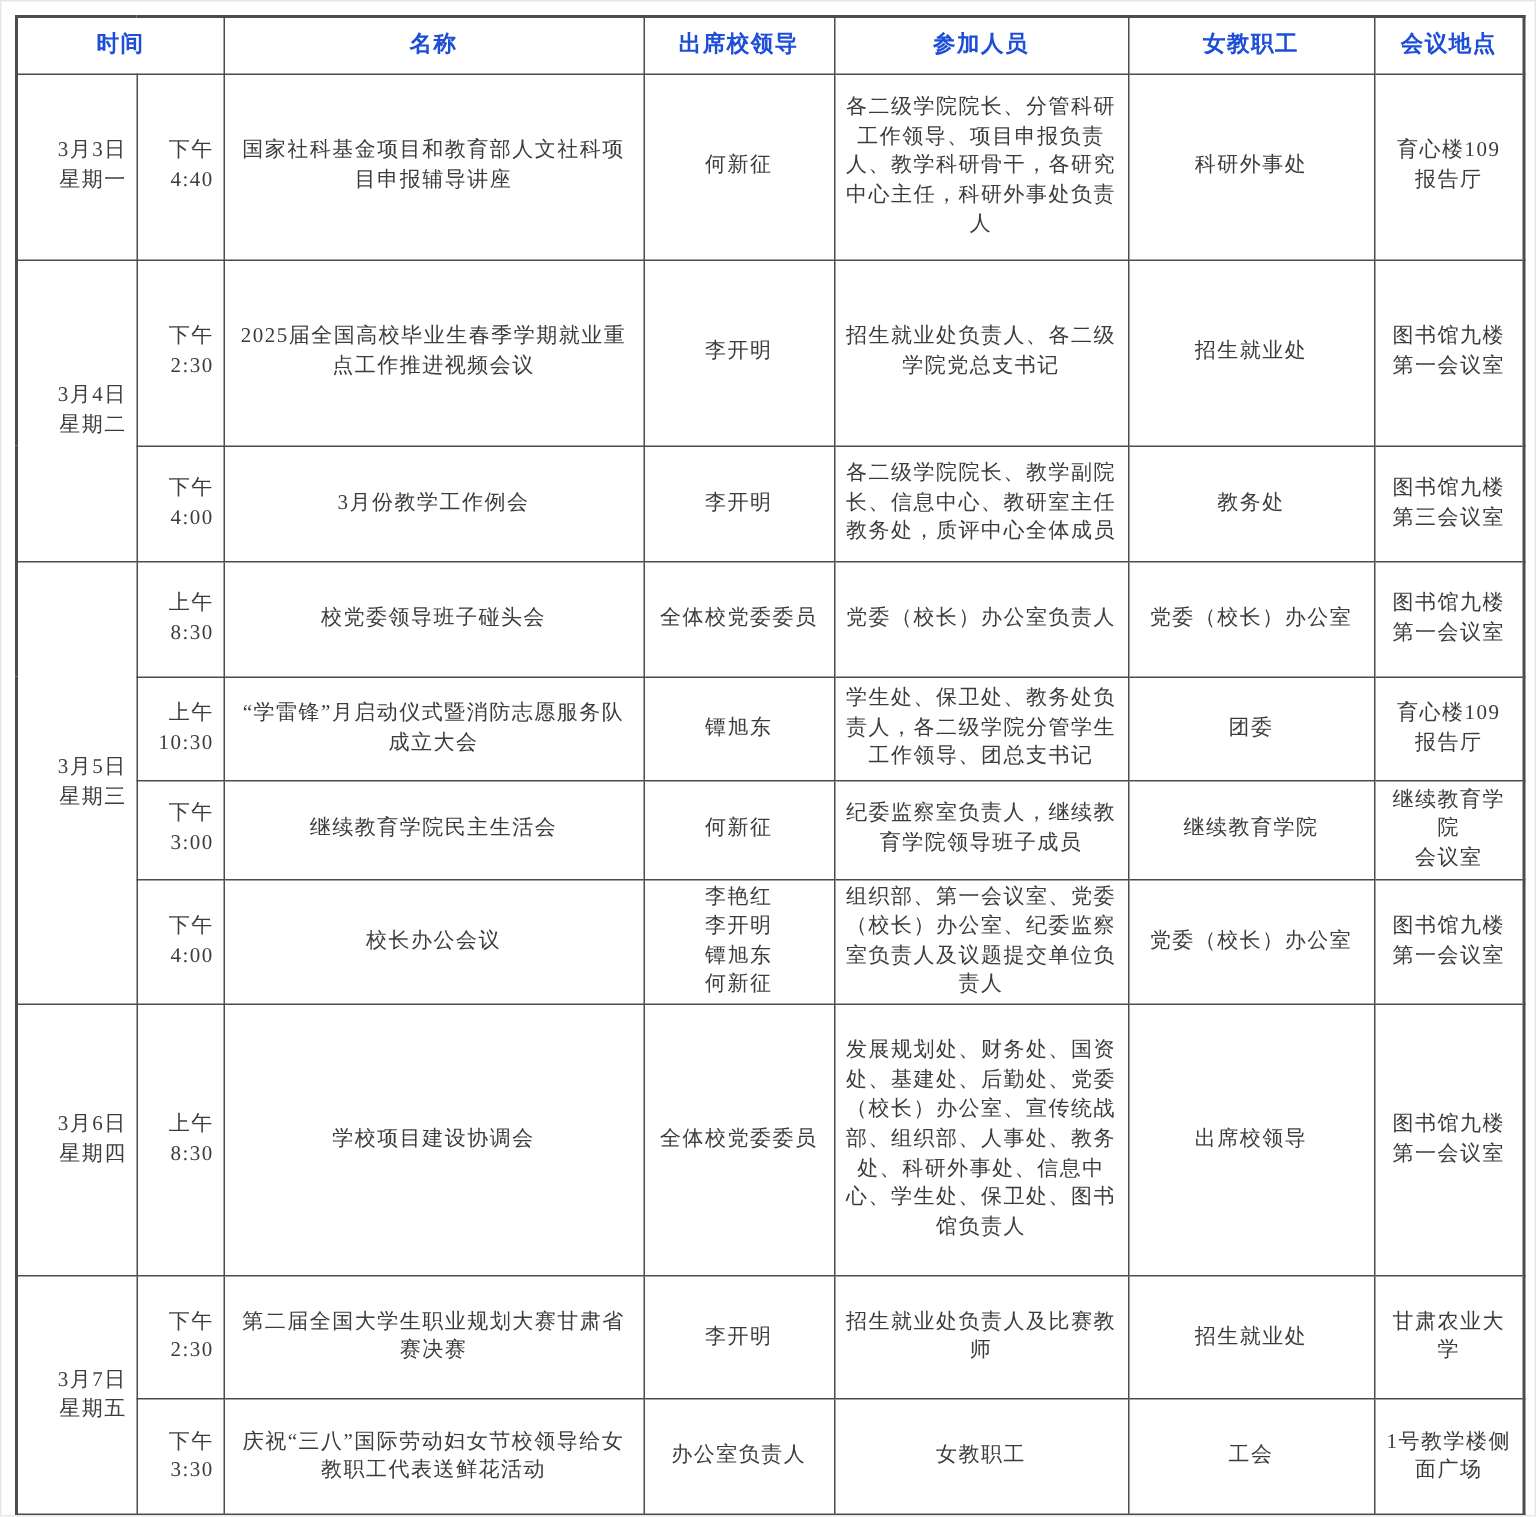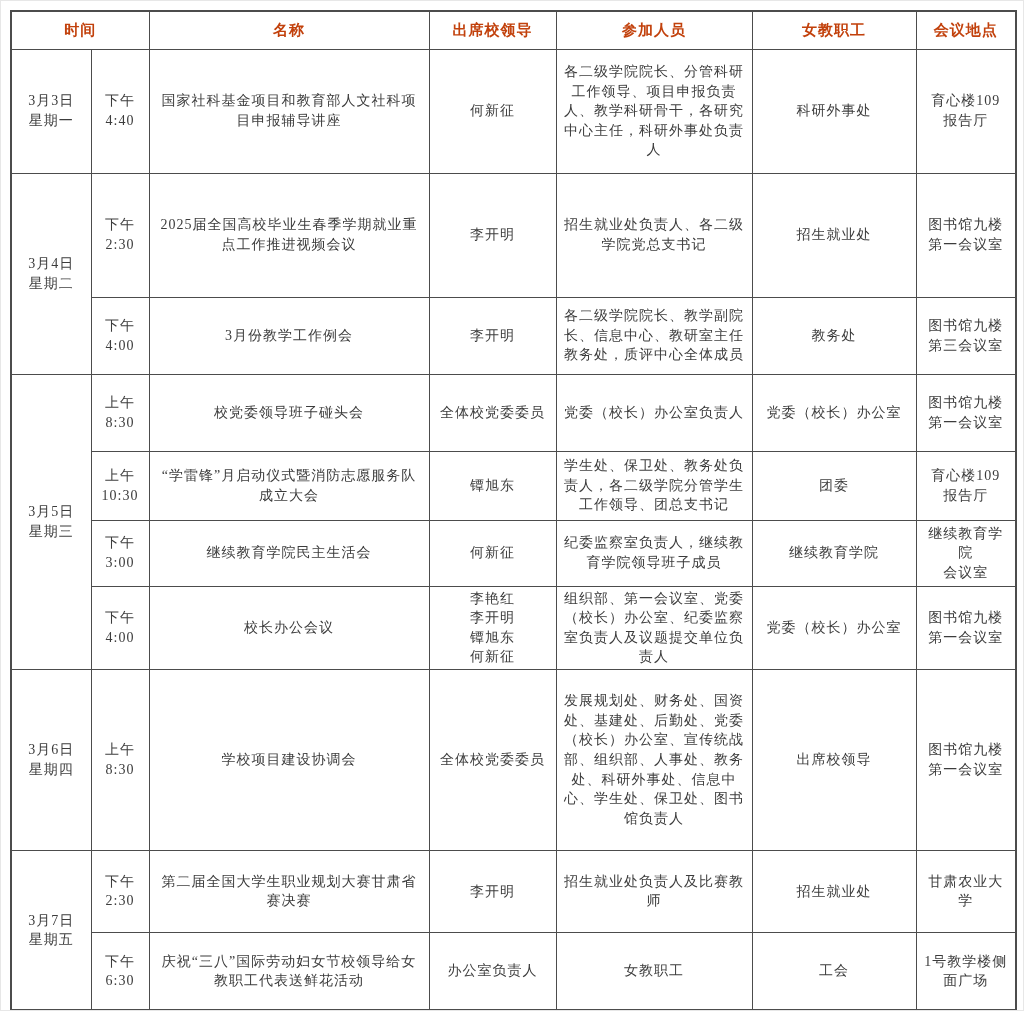--- a/index.html
+++ b/index.html
@@ -25,24 +25,24 @@
     padding:2px 6px;
     color:#3c3c3c;
     font-size:14px;
     line-height:1.4;
     letter-spacing:1px;
     overflow:hidden;
   }
   .schedule th{
     font-size:15px;
     font-weight:700;
-    color:#c2410c;
+    color:#1d4ed8;
   }
   .pre{white-space:pre-line;}
-  .dline{display:block;}
+  .dline{display:block;text-align:right;}
   
   .h38{height:38px}.h124{height:124px}.h77{height:77px}.h69{height:69px}
   .h66{height:66px}.h75{height:75px}.h181{height:181px}.h82{height:82px}.h78{height:78px}
 </style>
 </head>
 <body>
 
 <div class="page">
   <table class="schedule">
     <colgroup>
@@ -196,21 +196,21 @@
         </td>
         <td class="pre">第二届全国大学生职业规划大赛甘肃省赛决赛</td>
         <td class="pre">李开明</td>
         <td class="pre">招生就业处负责人及比赛教师</td>
         <td class="pre">招生就业处</td>
         <td class="pre">甘肃农业大学</td>
       </tr>
       <tr class="h78">
         <td>
           <span class="dline">下午</span>
-          <span class="dline">6:30</span>
+          <span class="dline">3:30</span>
         </td>
         <td class="pre">庆祝“三八”国际劳动妇女节校领导给女教职工代表送鲜花活动</td>
         <td class="pre">办公室负责人</td>
         <td class="pre">女教职工</td>
         <td class="pre">工会</td>
         <td class="pre">1号教学楼侧
 面广场</td>
       </tr>
     </tbody>
   </table>

